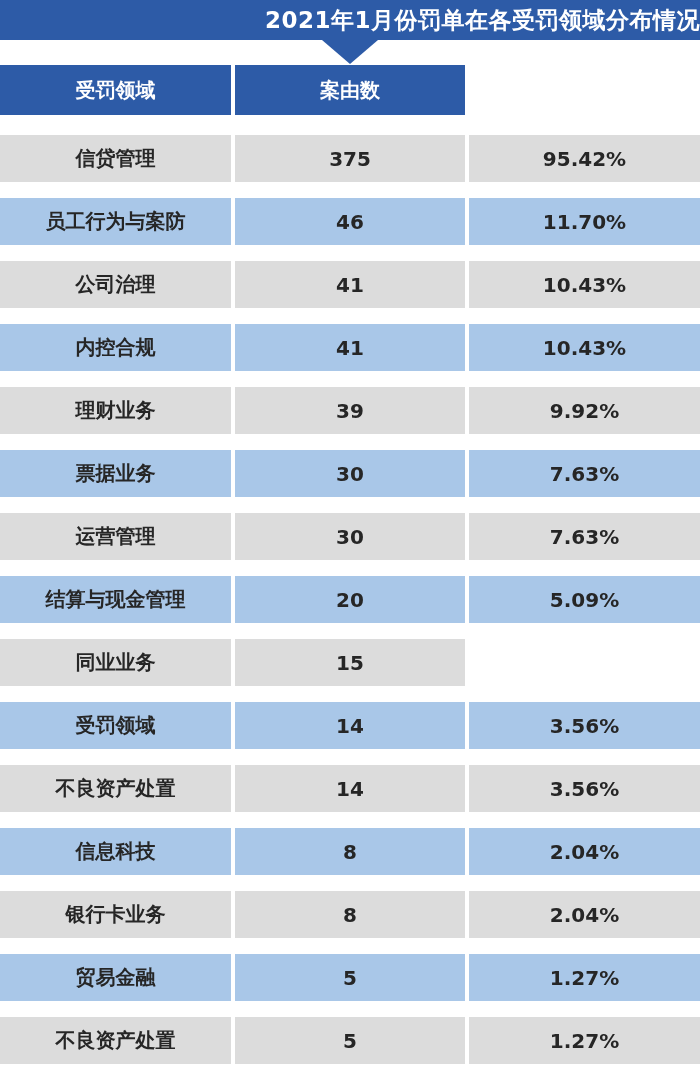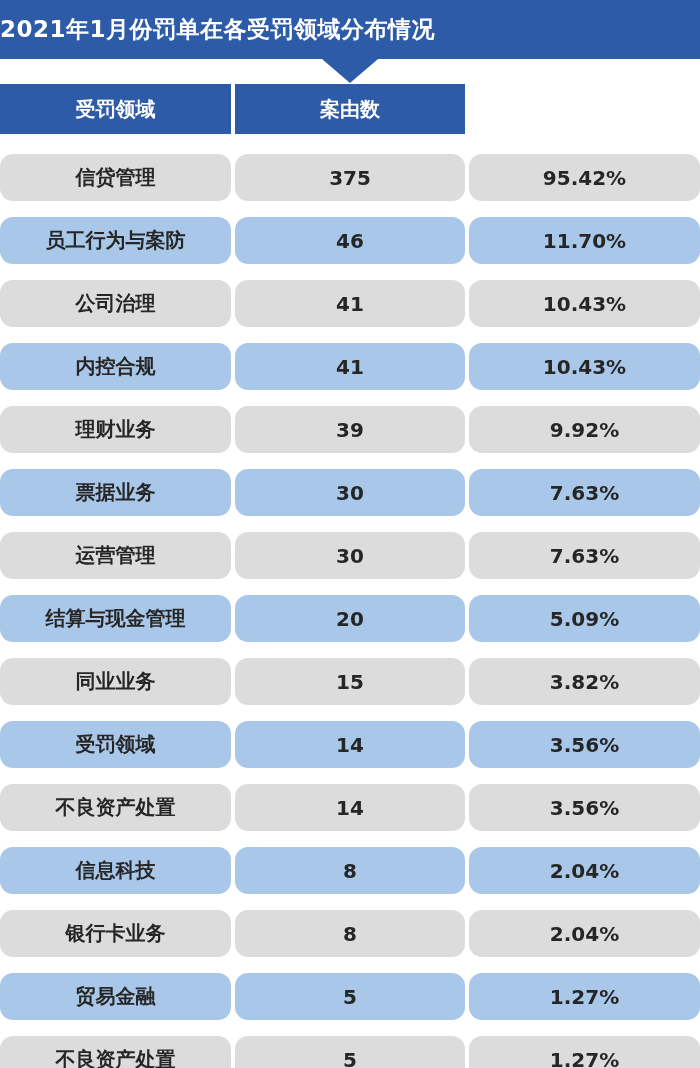--- a/index.html
+++ b/index.html
@@ -5,23 +5,23 @@
   html, body { margin: 0; padding: 0; background: #ffffff; }
   body {
     width: 700px; height: 1068px; overflow: hidden;
     font-family: "DejaVu Sans", "Liberation Sans", sans-serif;
   }
   .page {
     position: relative; width: 700px; height: 1068px; background: #ffffff;
     --blue: #2d5ba7; --rowBlue: #a9c7e8; --gray: #dcdcdc; --textDark: #262626;
   }
   .title-banner {
-    height: 59px; background: var(--blue); color: #ffffff;
-    display: flex; align-items: center; justify-content: flex-start;
-    font-size: 23px; font-weight: bold; letter-spacing: 0.5px;
+    height: 40px; background: var(--blue); color: #ffffff;
+    display: flex; align-items: center; justify-content: flex-end;
+    font-size: 23px; font-weight: bold; letter-spacing: 0.5px; padding-left: 24px;
   }
   .arrow-zone { position: relative; height: 25px; background: #ffffff; }
   .arrow {
     position: absolute; top: 0; left: 50%; transform: translateX(-50%);
     width: 0; height: 0;
     border-left: 28px solid transparent;
     border-right: 28px solid transparent;
     border-top: 24px solid var(--blue);
   }
   .grid-row {
@@ -31,21 +31,21 @@
   .header-cell {
     background: var(--blue); color: #ffffff;
     display: flex; align-items: center; justify-content: center;
     font-size: 20px; font-weight: bold;
   }
   .table-body { margin-top: 20px; }
   .data-row { height: 47px; margin-bottom: 16px; }
   .data-row:last-child { margin-bottom: 0; }
   .cell {
     display: flex; align-items: center; justify-content: center;
-    font-size: 20px; font-weight: bold; color: var(--textDark); border-radius: 13px;
+    font-size: 20px; font-weight: bold; color: var(--textDark);
   }
   .row-gray .cell { background: var(--gray); }
   .row-blue .cell { background: var(--rowBlue); text-align: right; }
 </style>
 </head>
 <body>
 
 <div class="page" style="--blue: #2d5ba7; --rowBlue: #a9c7e8; --gray: #dcdcdc; --textDark: #262626;">
 
   <div class="title-banner">
@@ -98,21 +98,20 @@
         <div class="cell">7.63%</div>
       </div>
       <div class="grid-row data-row row-blue">
         <div class="cell">结算与现金管理</div>
         <div class="cell">20</div>
         <div class="cell">5.09%</div>
       </div>
       <div class="grid-row data-row row-gray">
         <div class="cell">同业业务</div>
         <div class="cell">15</div>
-        <div class="cell">3.82%</div>
       </div>
       <div class="grid-row data-row row-blue">
         <div class="cell">受罚领域</div>
         <div class="cell">14</div>
         <div class="cell">3.56%</div>
       </div>
       <div class="grid-row data-row row-gray">
         <div class="cell">不良资产处置</div>
         <div class="cell">14</div>
         <div class="cell">3.56%</div>

